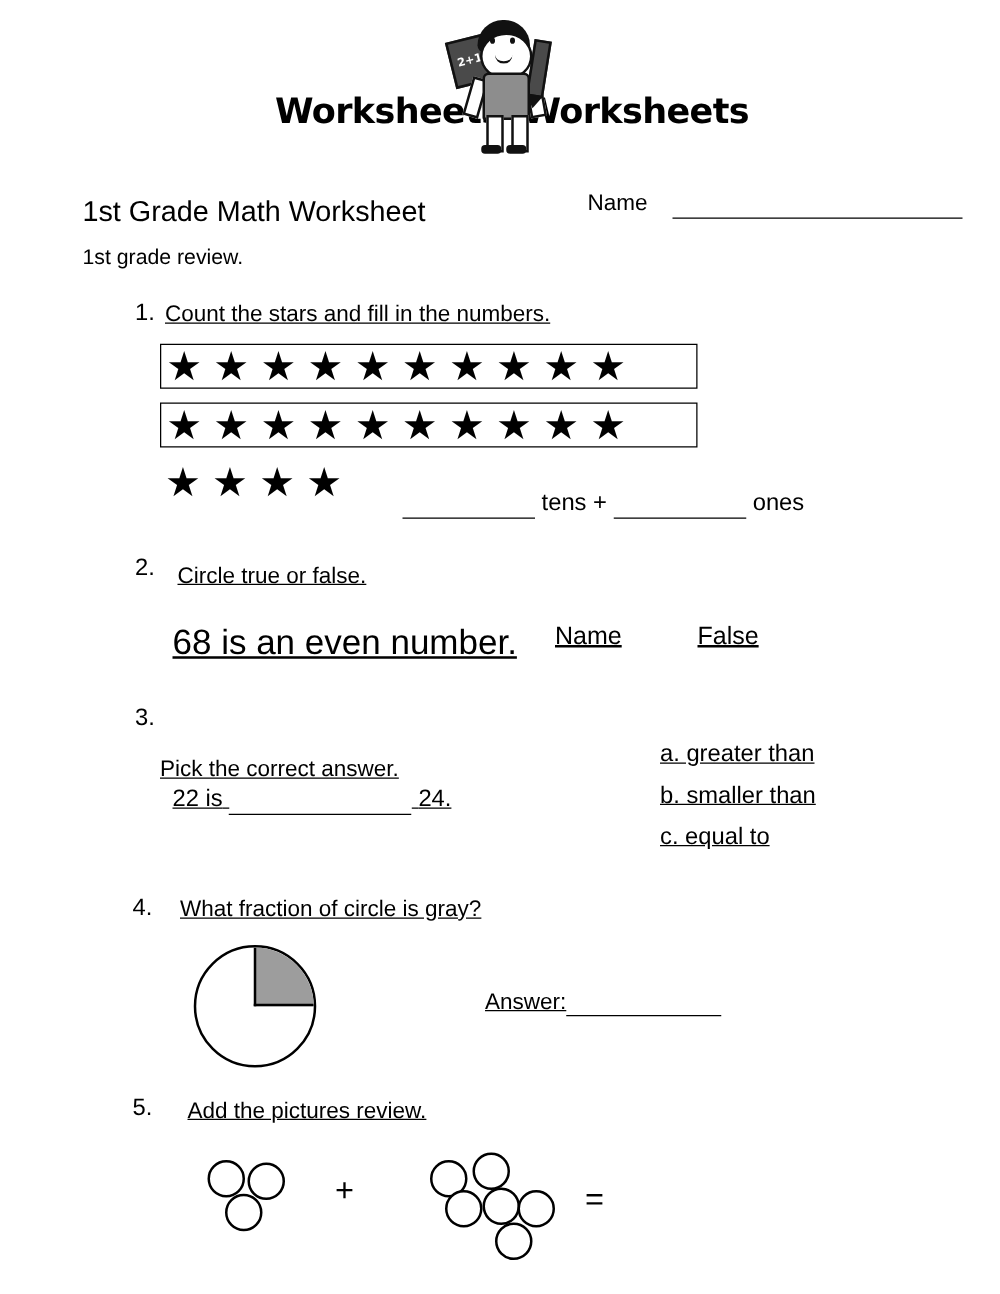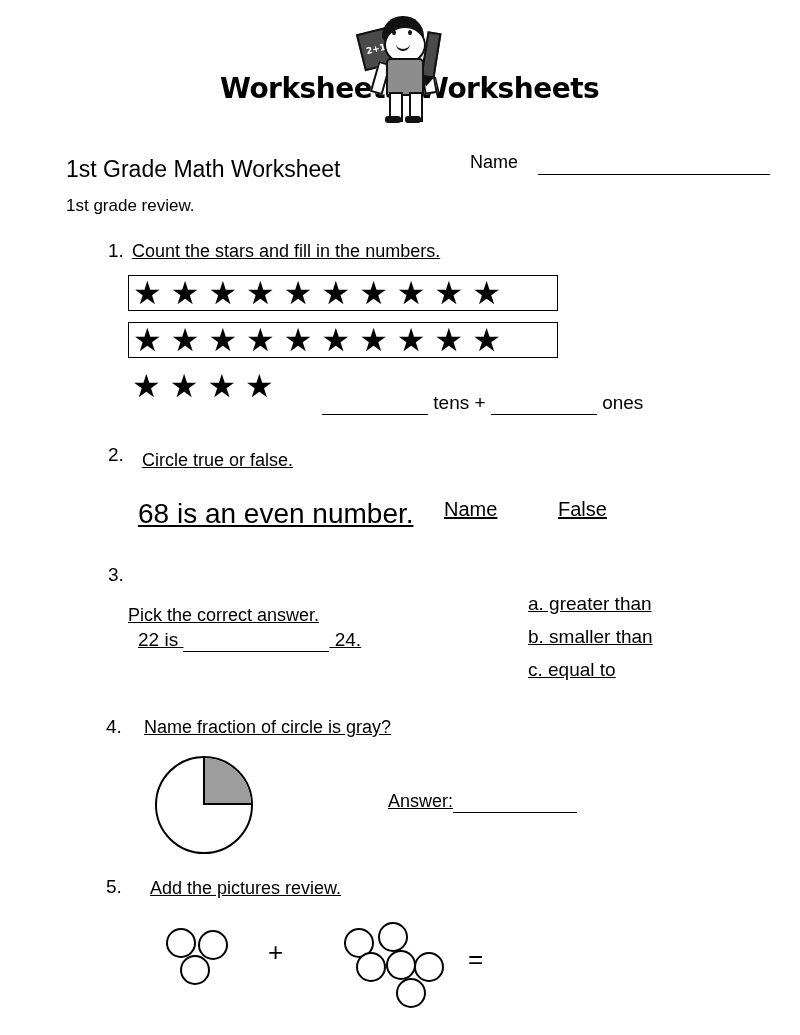--- a/index.html
+++ b/index.html
@@ -305,21 +305,21 @@
   <span>22 is</span>
   <span class="blank" style="width:146px;">&nbsp;</span>
   <span>24.</span>
 </div>
 
 <div class="qtext" style="left:528px; top:593px; font-size:19px;">a. greater than</div>
 <div class="qtext" style="left:528px; top:626px; font-size:19px;">b. smaller than</div>
 <div class="qtext" style="left:528px; top:659px; font-size:19px;">c. equal to</div>
 
 <div class="qnum" style="left:106px; top:716px;">4.</div>
-<div class="qtext" style="left:144px; top:717px;">Name fraction of  circle is gray?</div>
+<div class="qtext" style="left:144px; top:717px;">What fraction of  circle is gray?</div>
 
 <div class="pie">
   <div class="pie-slice"></div>
   <div class="pie-cross-v"></div>
   <div class="pie-cross-h"></div>
 </div>
 
 <div class="qtext" style="left:388px; top:791px; font-size:18px;">
   <span>Answer:</span><span class="blank" style="width:124px;">&nbsp;</span>
 </div>

